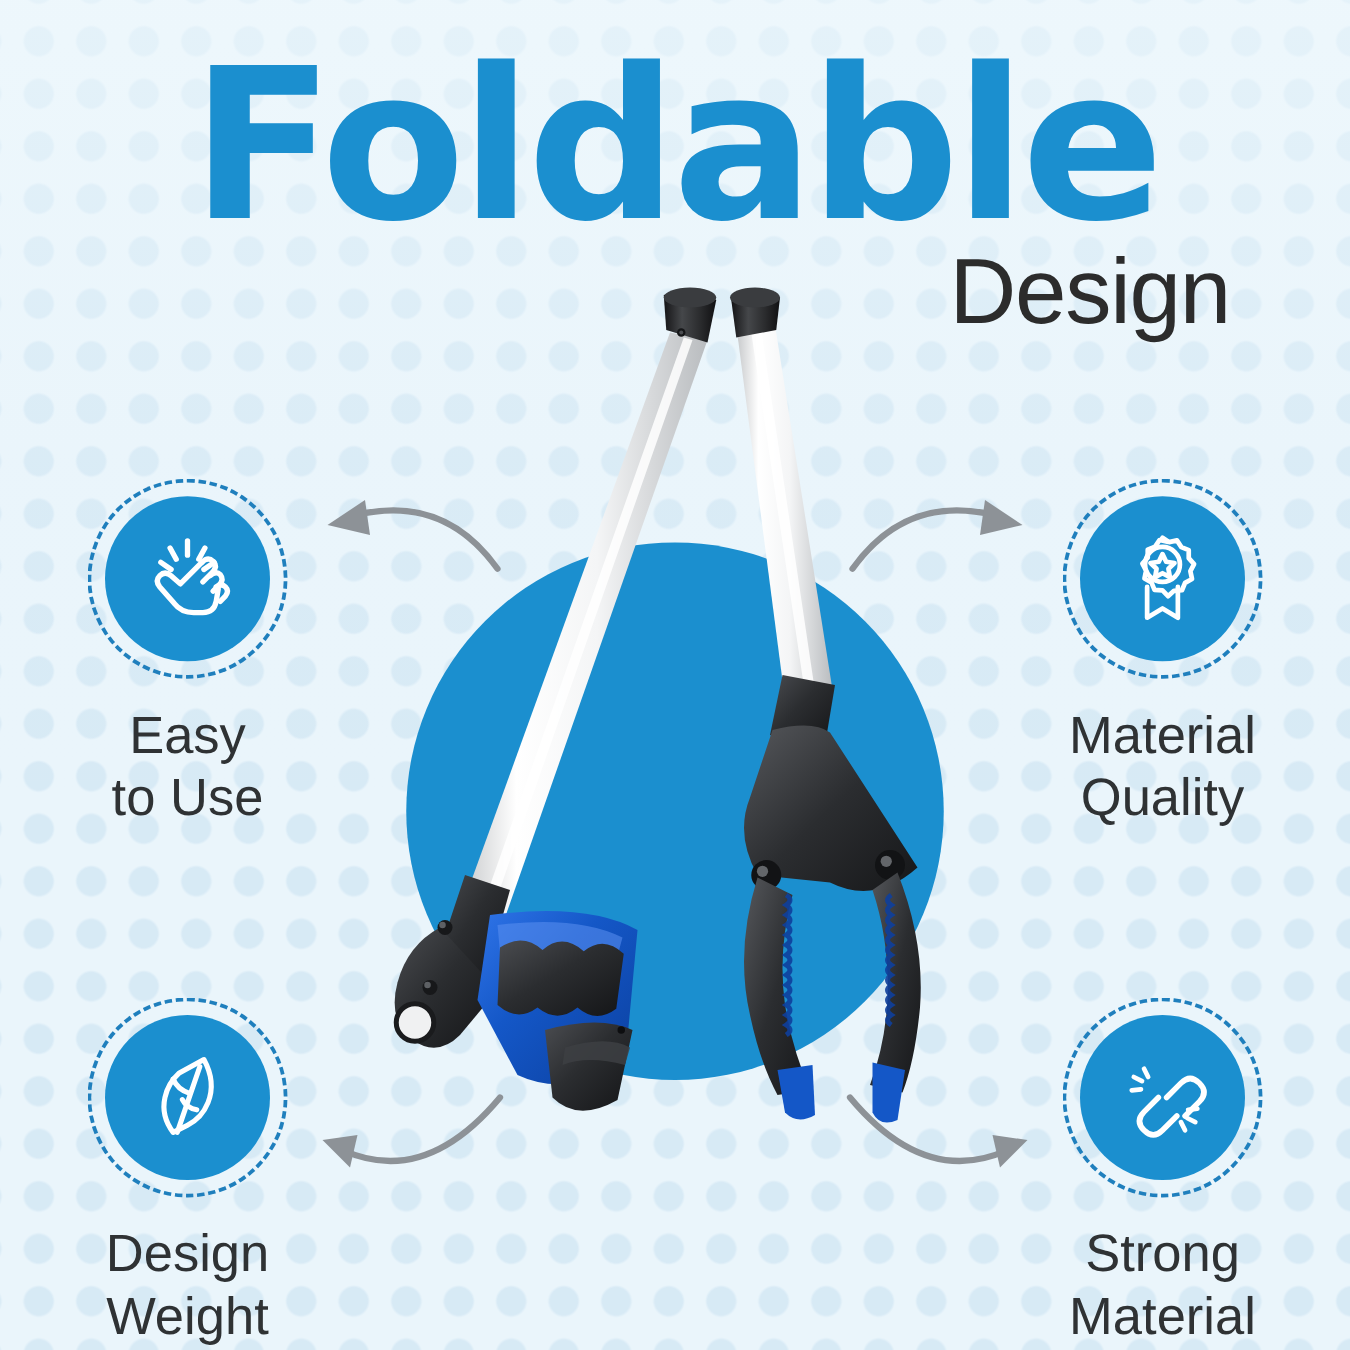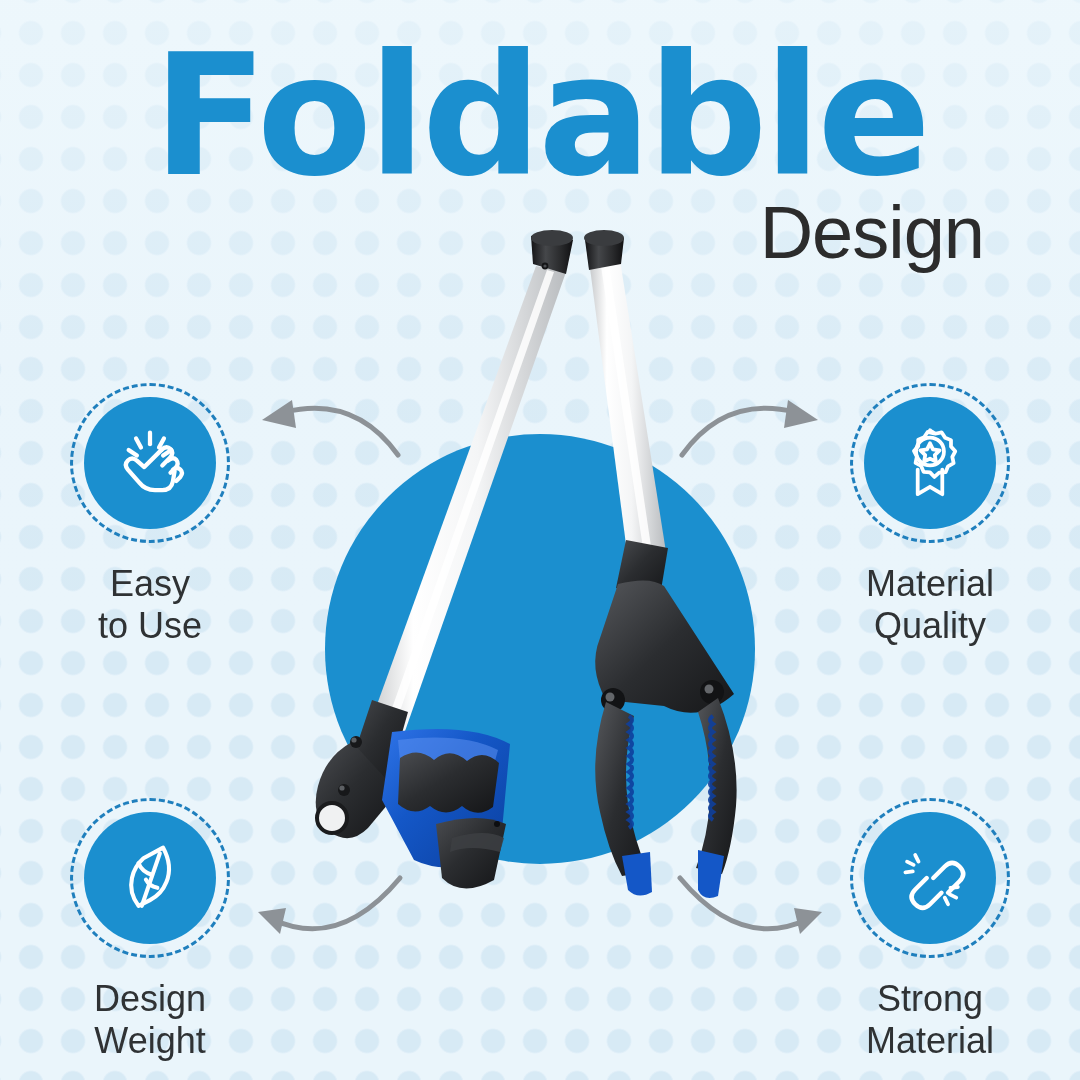--- a/index.html
+++ b/index.html
@@ -117,21 +117,21 @@
   }
   .icon-disc svg {
     width: 82px;
     height: 82px;
     display: block;
   }
   .feature-label {
     margin-top: 20px;
     font-family: "Liberation Sans", sans-serif;
     font-weight: 400;
-    font-size: 36px;
+    font-size: 42px;
     line-height: 1.18;
     color: #2f3234;
     white-space: pre-line;
   }
 
   #feature-easy     { left: 30px;  top: 383px; }
   #feature-premium  { left: 810px; top: 383px; }
   #feature-light    { left: 30px;  top: 798px; }
   #feature-strong   { left: 810px; top: 798px; }
 

